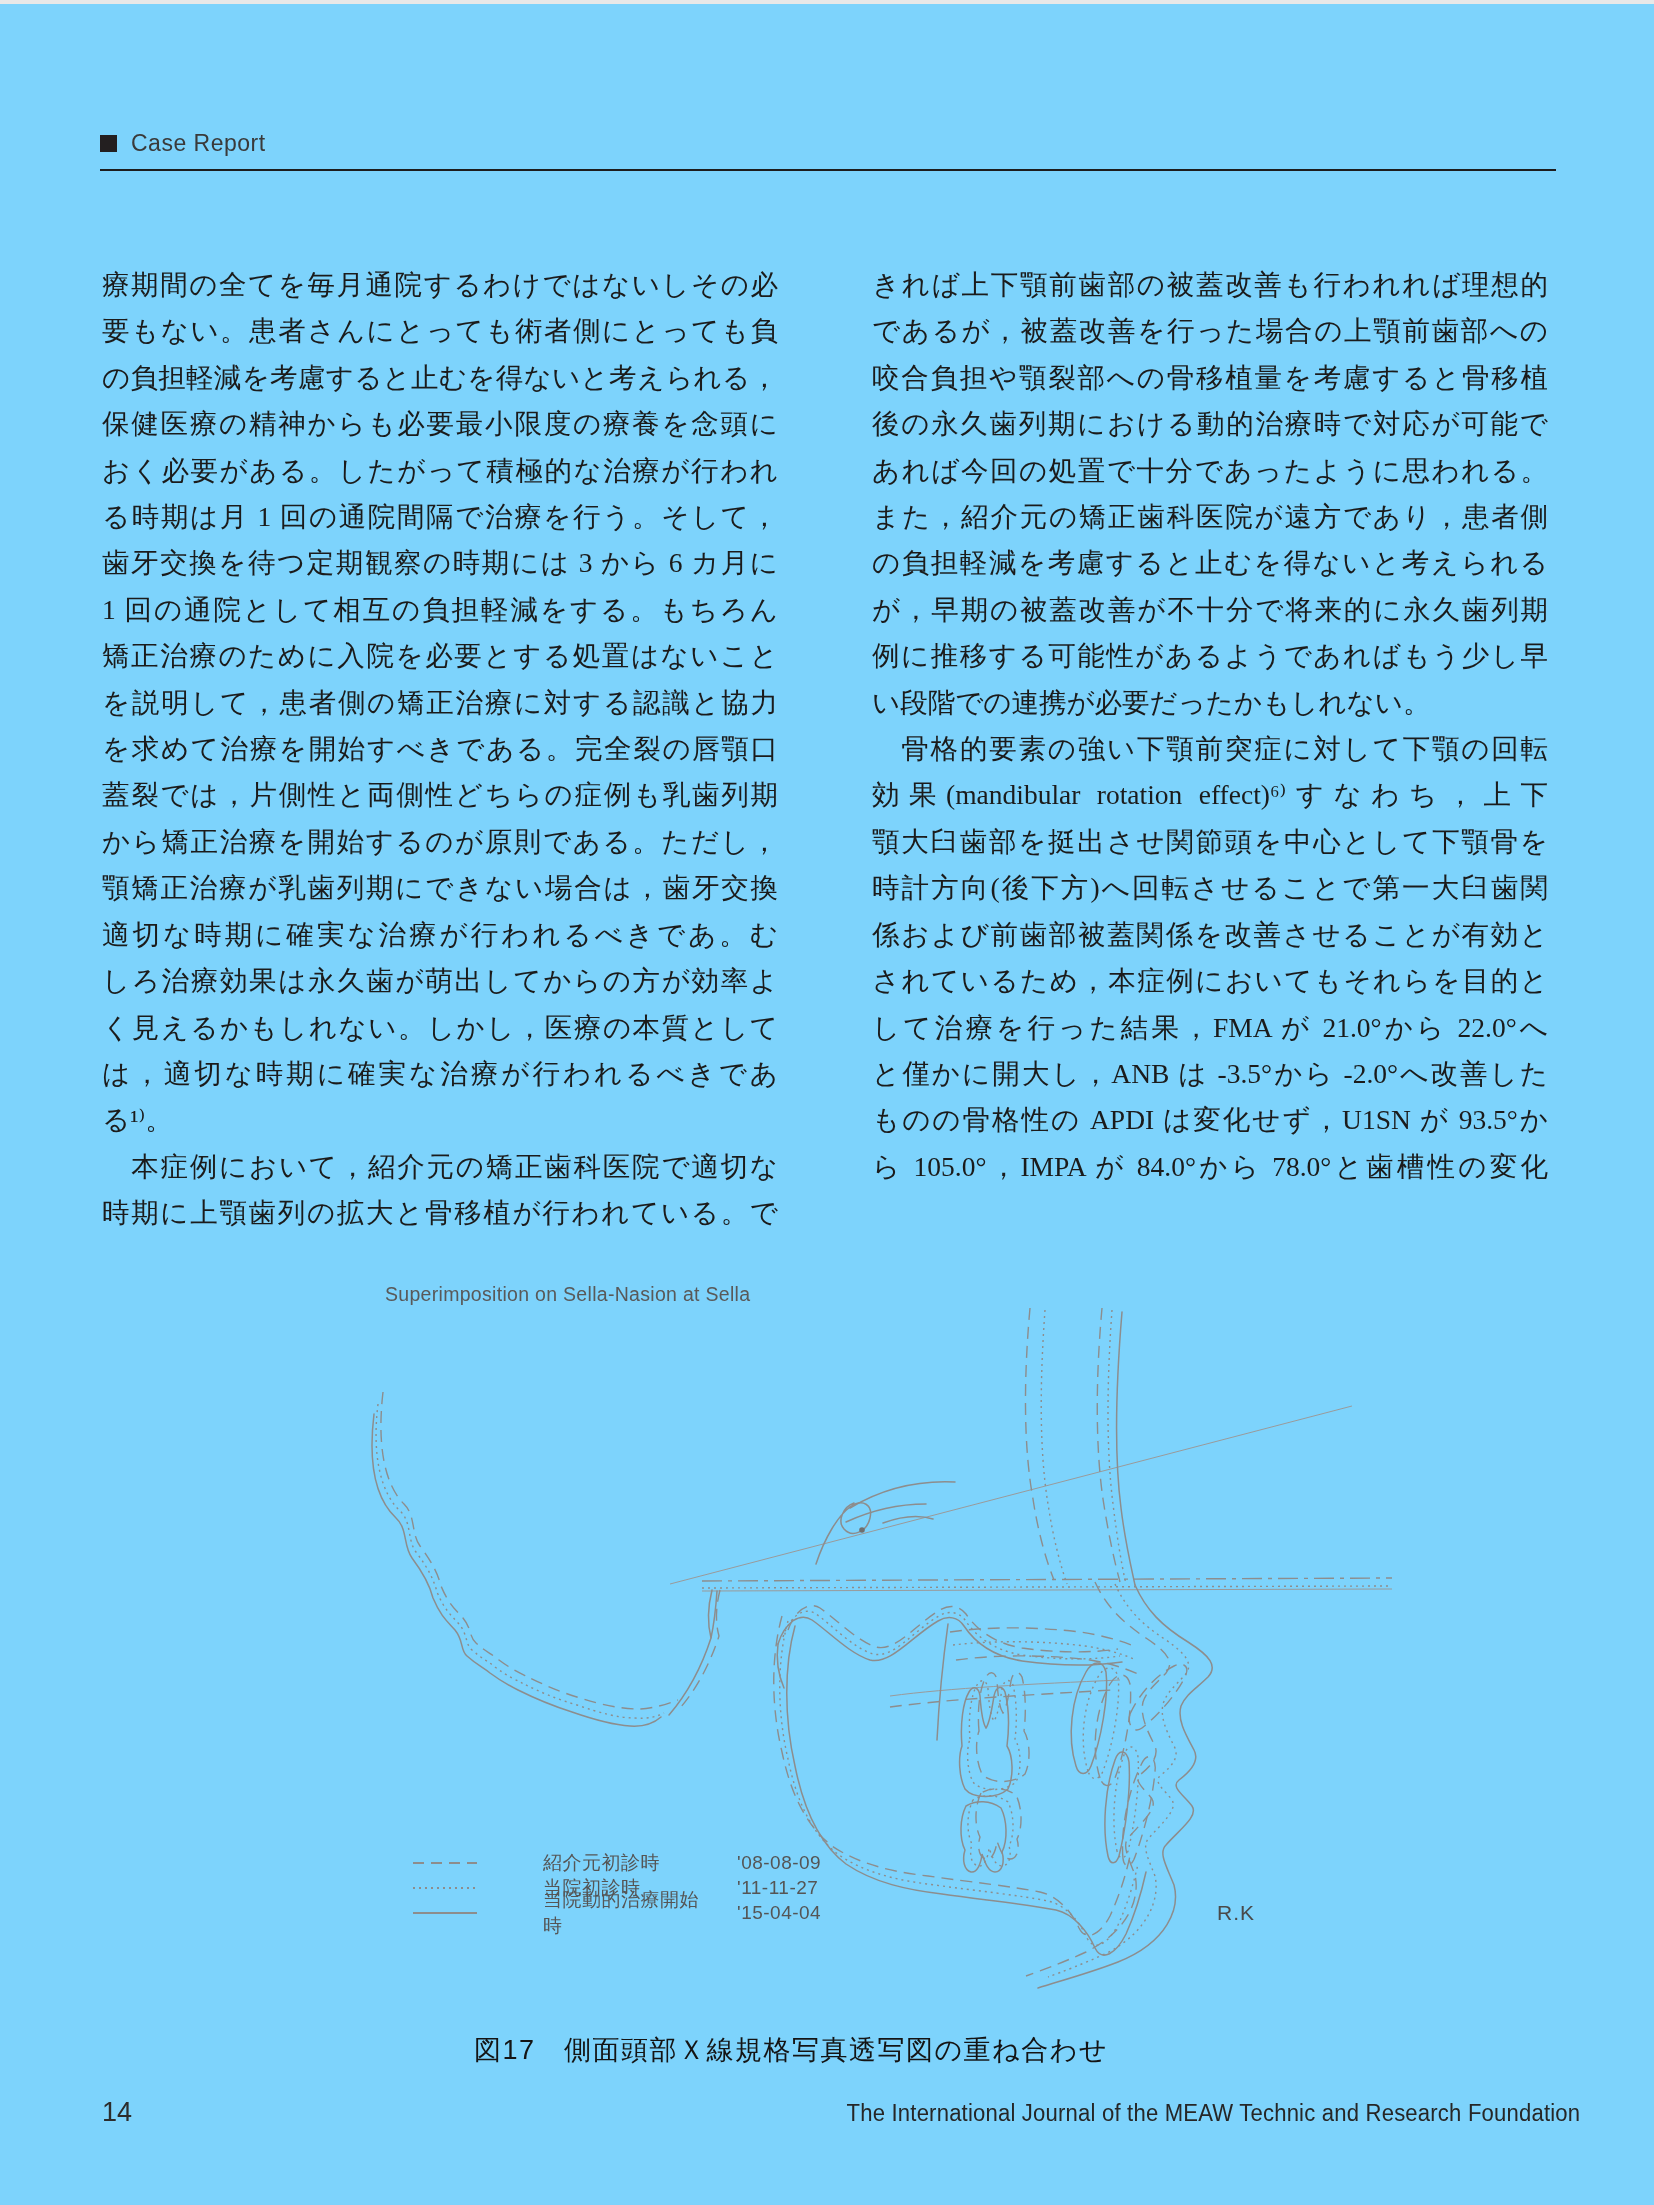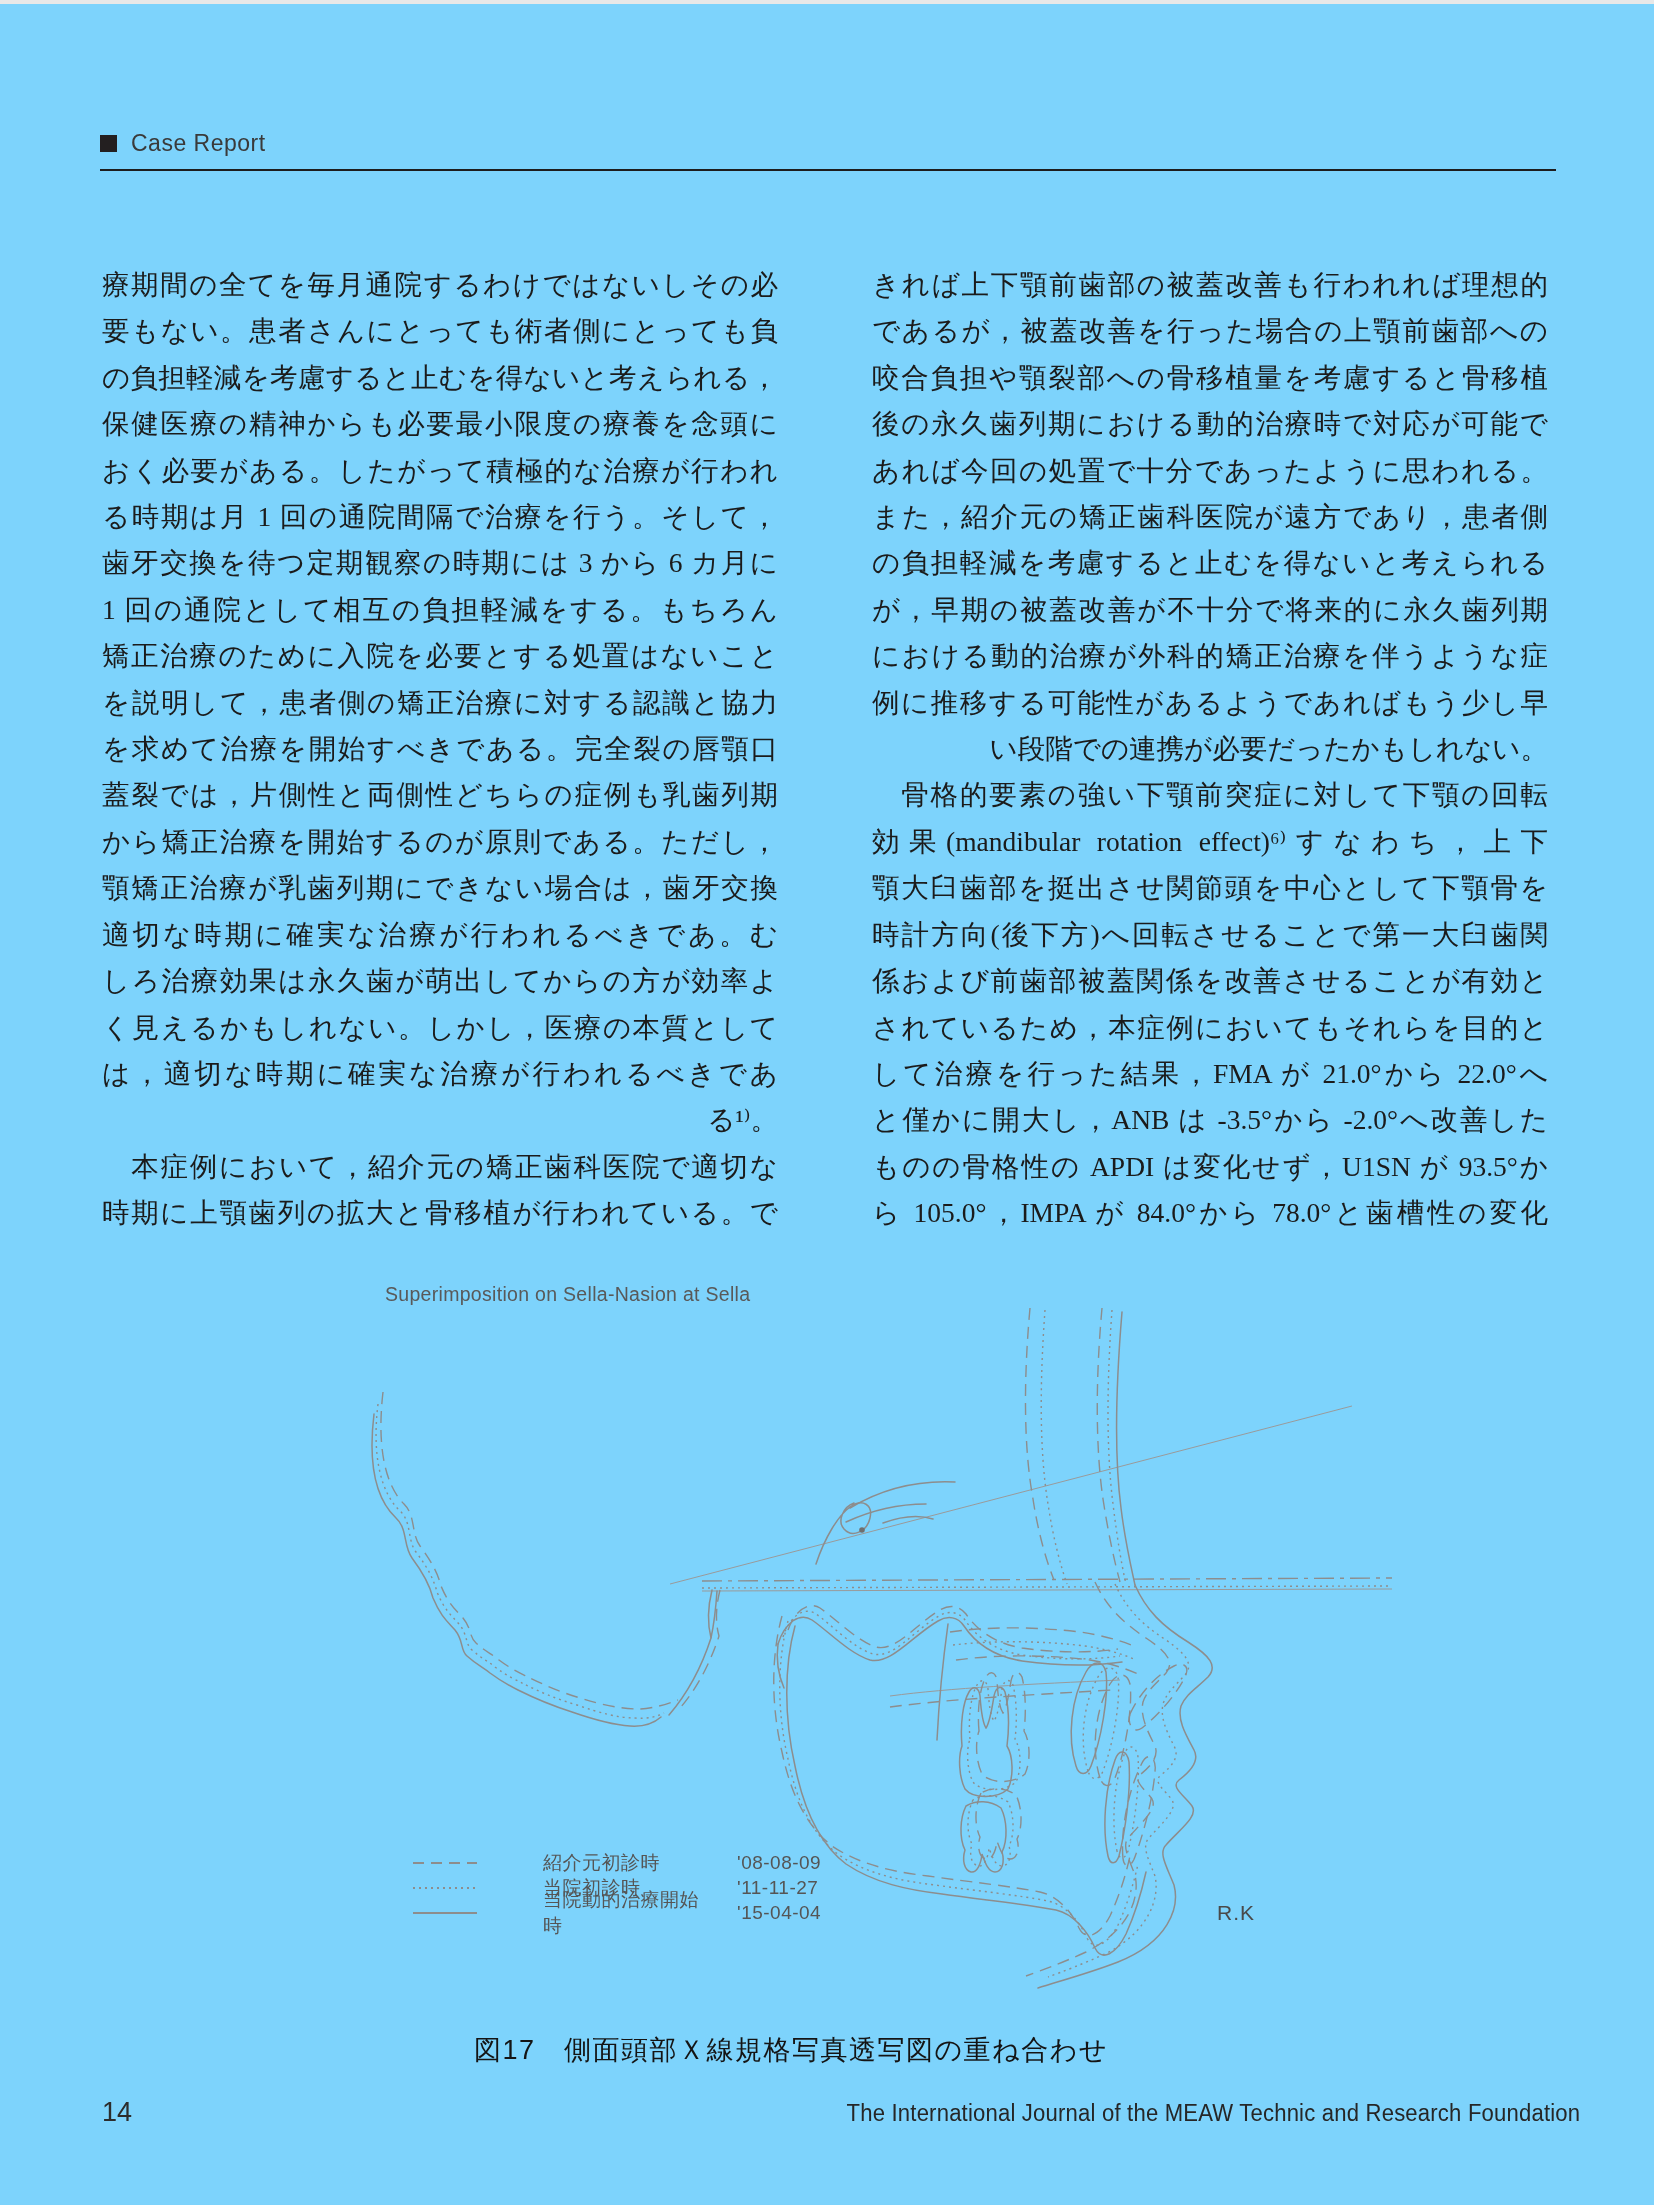--- a/index.html
+++ b/index.html
@@ -10,21 +10,21 @@
   .header { position:absolute; left:100px; top:126px; display:flex; align-items:center; gap:14px; }
   .hdr-square { width:17px; height:17px; background:#231f20; display:inline-block; }
   .hdr-label { font-size:23px; color:#3a3a3a; letter-spacing:0.5px; }
   .hdr-rule { position:absolute; left:100px; top:165px; width:1456px; height:2px; background:#1d1d1d; }
 
   
   .col { position:absolute; top:258px; width:676px; font-family:"Liberation Serif","DejaVu Serif",serif;
          font-size:27.5px; line-height:46.4px; color:#1b1b1b; }
   .col-left  { left:102px; }
   .col-right { left:872px; }
-  .tline { white-space:nowrap; text-align:right; }
+  .tline { white-space:nowrap; text-align:left; }
   .tline.stretch { white-space:normal; text-align:justify; text-align-last:justify; }
 
   
   .fig-title { position:absolute; left:385px; top:1279px; font-size:19.5px; color:#595959; letter-spacing:0.3px; }
   .figure-wrap { position:absolute; left:250px; top:1290px; width:1150px; height:725px; }
   svg.ceph { position:absolute; left:0; top:0; }
   .s  { fill:none; stroke:#8d8d8d; stroke-width:1.5; stroke-linecap:round; }
   .sx { fill:none; stroke:#9a9a9a; stroke-width:1;   }
   .da { fill:none; stroke:#8d8d8d; stroke-width:1.4; stroke-dasharray:12 7; stroke-linecap:butt; }
   .dd { fill:none; stroke:#8d8d8d; stroke-width:1.4; stroke-dasharray:20 6 4 6; }
@@ -88,21 +88,20 @@
     </div>
   <div class="col col-right">
       <div class="tline stretch">きれば上下顎前歯部の被蓋改善も行われれば理想的</div>
       <div class="tline stretch">であるが，被蓋改善を行った場合の上顎前歯部への</div>
       <div class="tline stretch">咬合負担や顎裂部への骨移植量を考慮すると骨移植</div>
       <div class="tline stretch">後の永久歯列期における動的治療時で対応が可能で</div>
       <div class="tline stretch">あれば今回の処置で十分であったように思われる。</div>
       <div class="tline stretch">また，紹介元の矯正歯科医院が遠方であり，患者側</div>
       <div class="tline stretch">の負担軽減を考慮すると止むを得ないと考えられる</div>
       <div class="tline stretch">が，早期の被蓋改善が不十分で将来的に永久歯列期</div>
-      <div class="tline stretch">における動的治療が外科的矯正治療を伴うような症</div>
       <div class="tline stretch">例に推移する可能性があるようであればもう少し早</div>
       <div class="tline">い段階での連携が必要だったかもしれない。</div>
       <div class="tline stretch">　骨格的要素の強い下顎前突症に対して下顎の回転</div>
       <div class="tline stretch">効果(mandibular rotation effect)⁶⁾すなわち，上下</div>
       <div class="tline stretch">顎大臼歯部を挺出させ関節頭を中心として下顎骨を</div>
       <div class="tline stretch">時計方向(後下方)へ回転させることで第一大臼歯関</div>
       <div class="tline stretch">係および前歯部被蓋関係を改善させることが有効と</div>
       <div class="tline stretch">されているため，本症例においてもそれらを目的と</div>
       <div class="tline stretch">して治療を行った結果，FMA が 21.0°から 22.0°へ</div>
       <div class="tline stretch">と僅かに開大し，ANB は -3.5°から -2.0°へ改善した</div>

